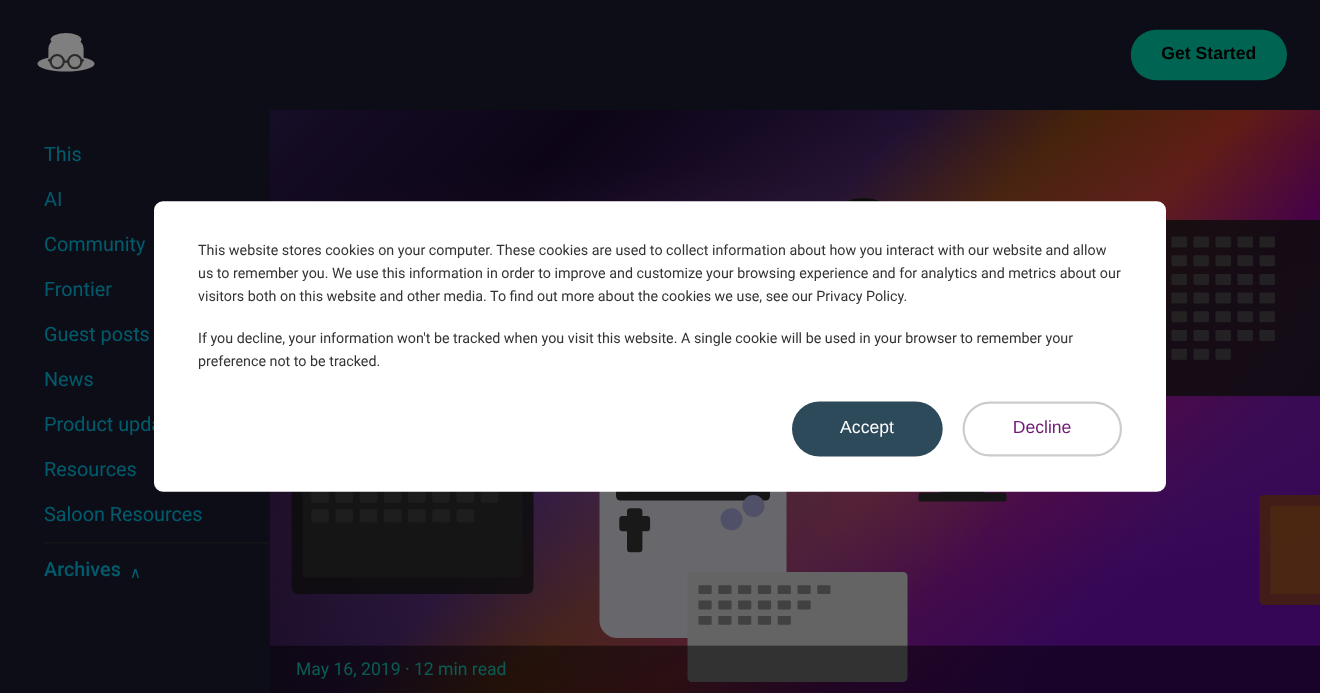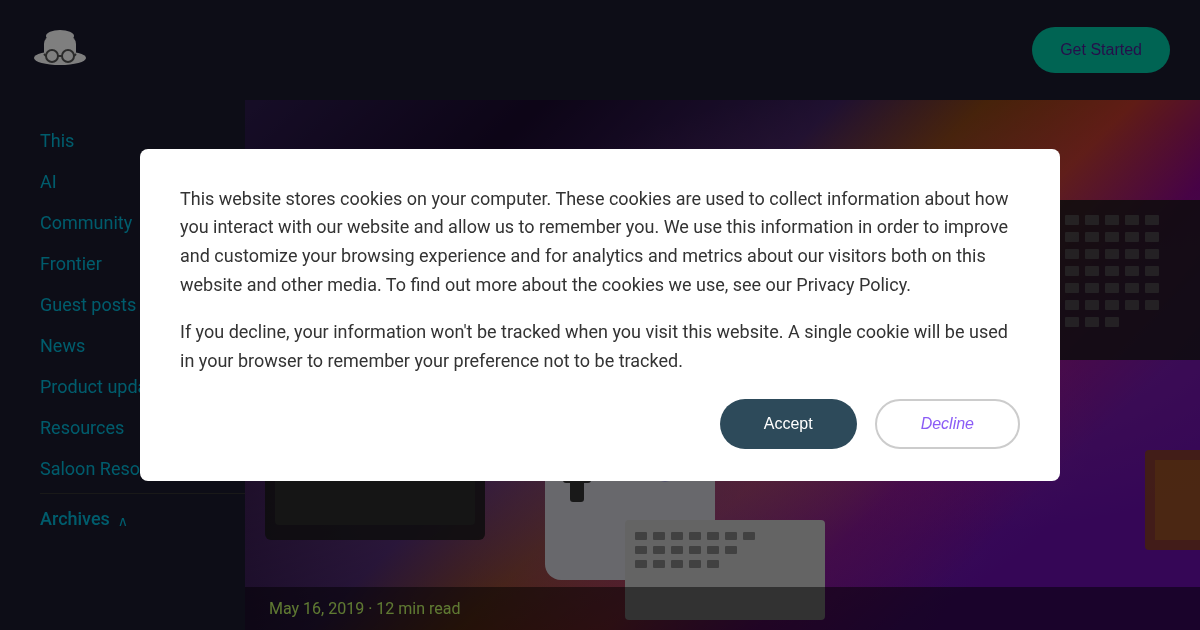--- a/index.html
+++ b/index.html
@@ -25,26 +25,26 @@
       z-index: 10;
       justify-content: space-between;
     }
     .logo-area {
       display: flex;
       align-items: center;
       gap: 10px;
     }
     .get-started-btn {
       background: #00c9a7;
-      color: #4c1d95;
+      color: #000000;
       border: none;
       border-radius: 30px;
       padding: 14px 28px;
       font-size: 16px;
-      font-weight: 400;
+      font-weight: 700;
       cursor: pointer;
     }
 
     
     .layout {
       display: flex;
       padding-top: 100px;
       height: 630px;
     }
 
@@ -101,21 +101,21 @@
         radial-gradient(ellipse at 70% 40%, rgba(200,100,150,0.3) 0%, transparent 50%),
         radial-gradient(ellipse at 50% 80%, rgba(100,50,150,0.5) 0%, transparent 40%);
     }
     .date-bar {
       position: absolute;
       bottom: 0;
       left: 0;
       right: 0;
       background: rgba(0,0,0,0.5);
       padding: 12px 24px;
-      color: #bef264;
+      color: #14b8a6;
       font-size: 16px;
     }
 
     
     .overlay {
       position: fixed;
       inset: 0;
       background: rgba(0,0,0,0.5);
       z-index: 100;
       display: flex;
@@ -127,21 +127,21 @@
     .cookie-modal {
       background: white;
       border-radius: 8px;
       padding: 36px 40px 32px;
       max-width: 920px;
       width: 90%;
       position: relative;
       z-index: 101;
     }
     .cookie-modal p {
-      font-size: 18px;
+      font-size: 13px;
       line-height: 1.6;
       color: #333;
       margin-bottom: 18px;
     }
     .cookie-buttons {
       display: flex;
       gap: 18px;
       justify-content: flex-end;
       margin-top: 24px;
     }
@@ -150,28 +150,27 @@
       color: white;
       border: none;
       border-radius: 30px;
       padding: 14px 44px;
       font-size: 16px;
       font-weight: 500;
       cursor: pointer;
     }
     .btn-decline {
       background: white;
-      color: #8b5cf6;
+      color: #701a75;
       border: 2px solid #ccc;
       border-radius: 30px;
       padding: 14px 44px;
       font-size: 16px;
       font-weight: 500;
       cursor: pointer;
-      font-style: italic;
     }
 
     
     .hat-svg {
       width: 60px;
       height: 60px;
     }
   </style>
 </head>
 <body>

